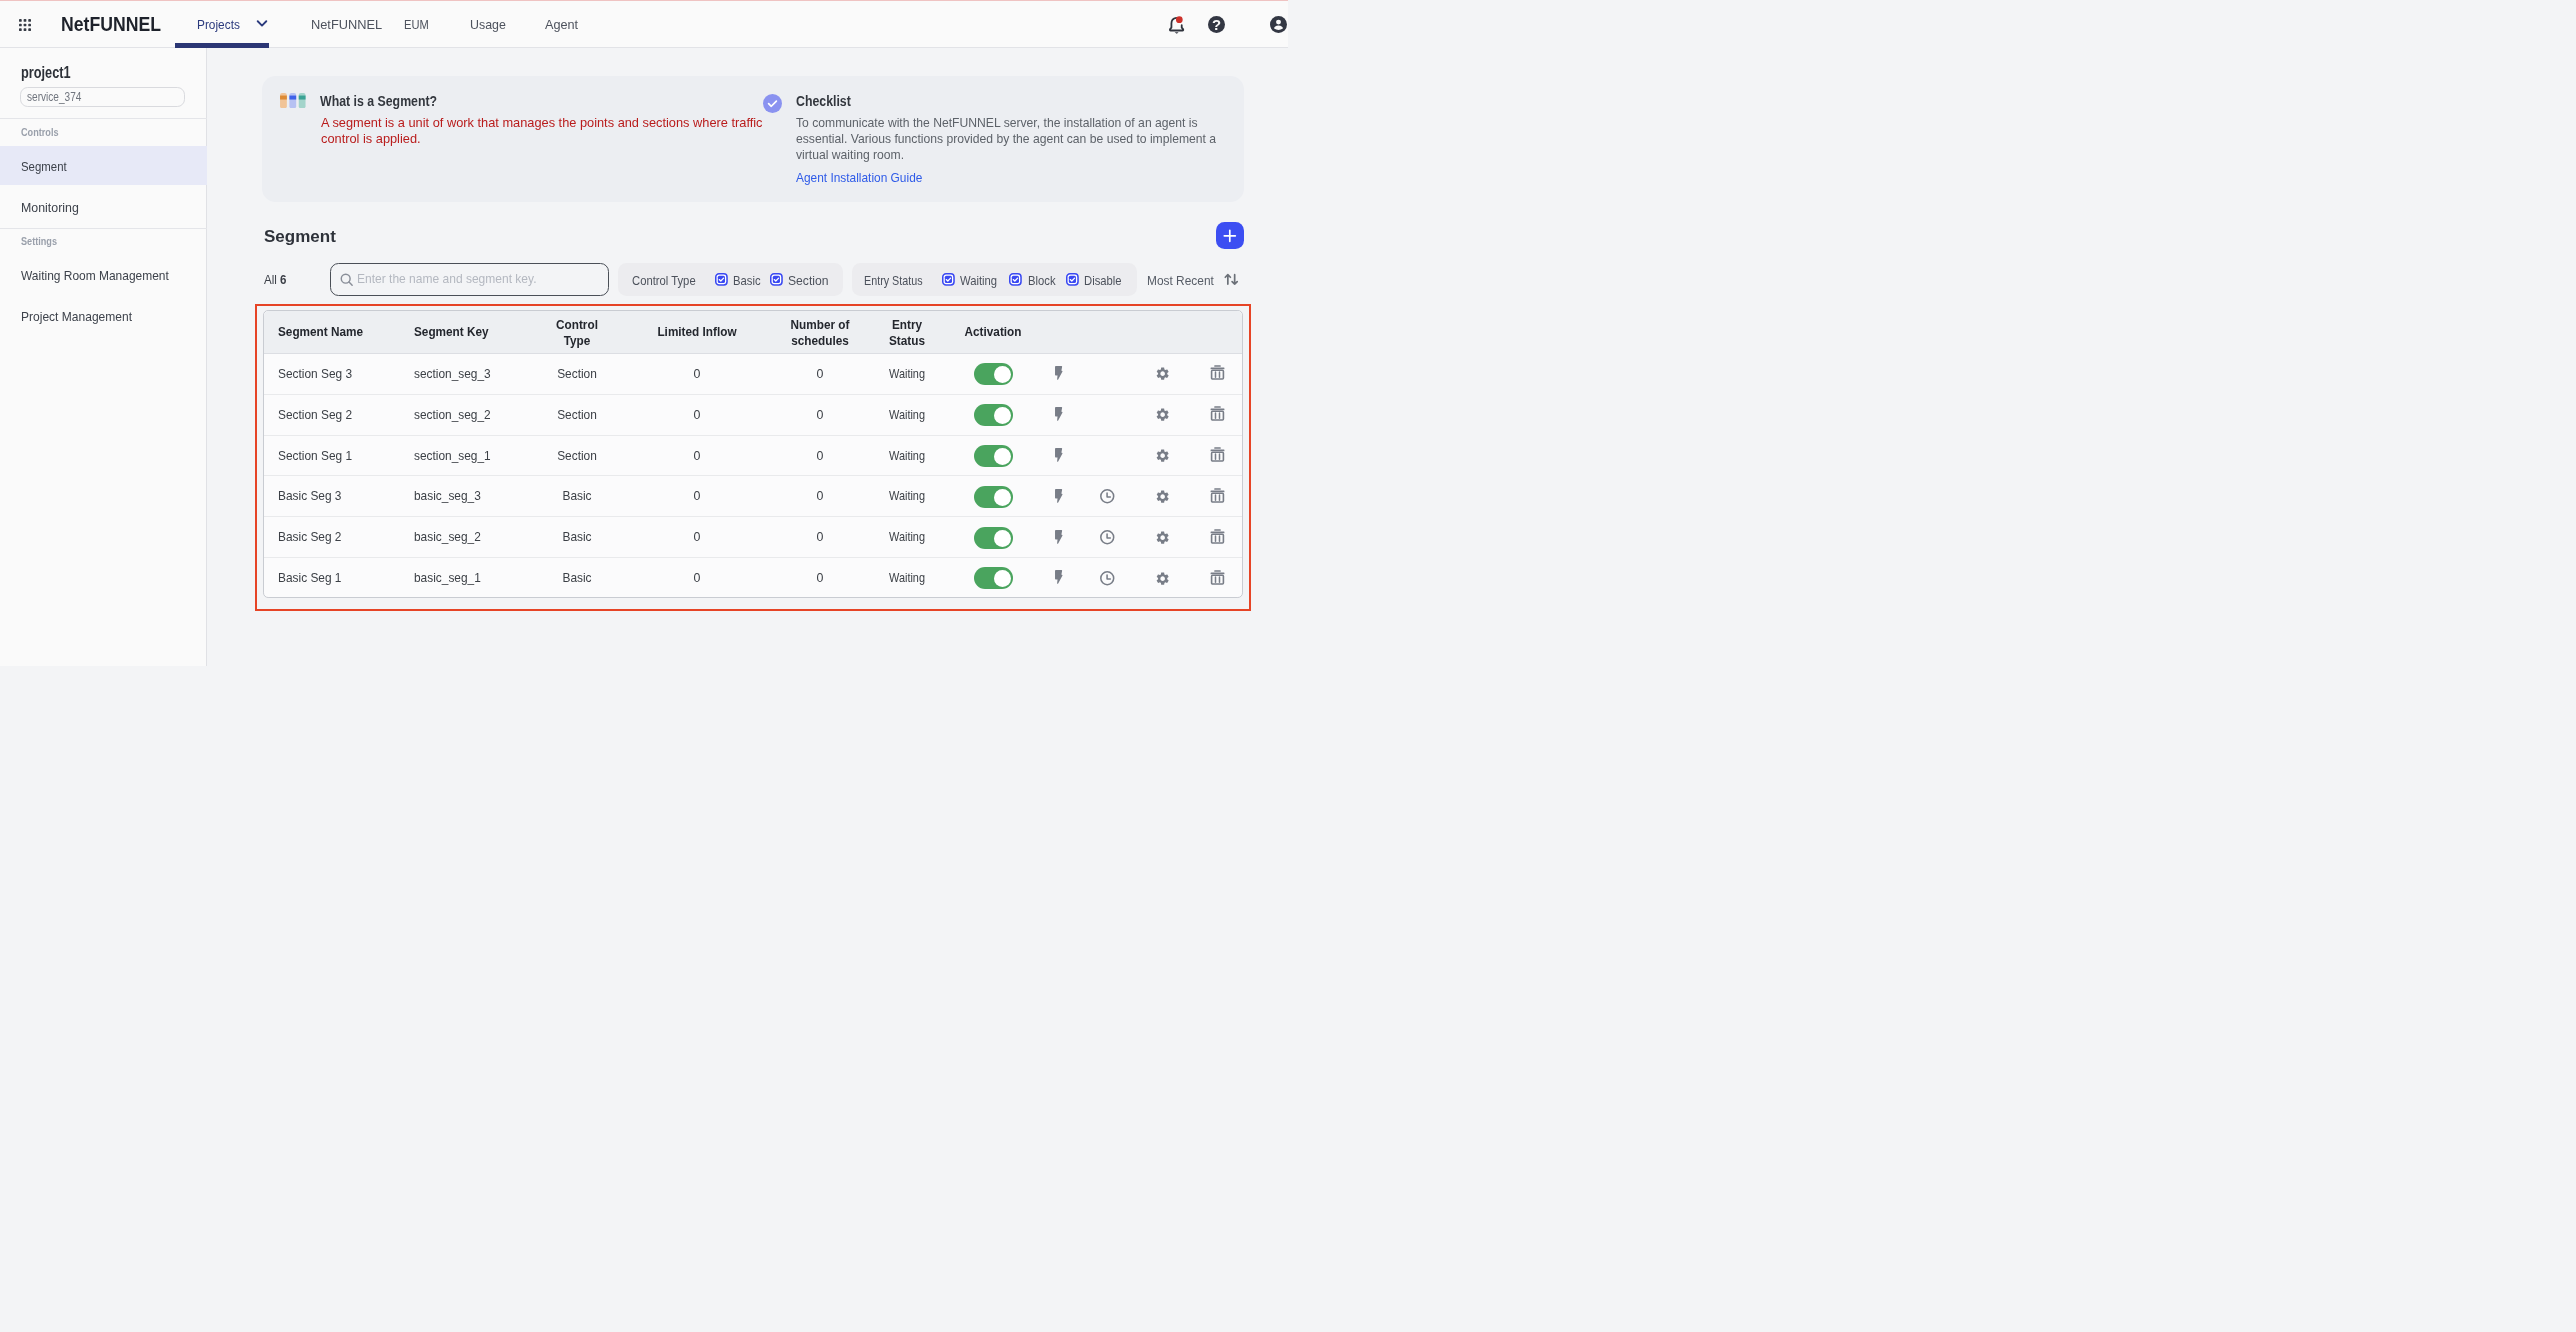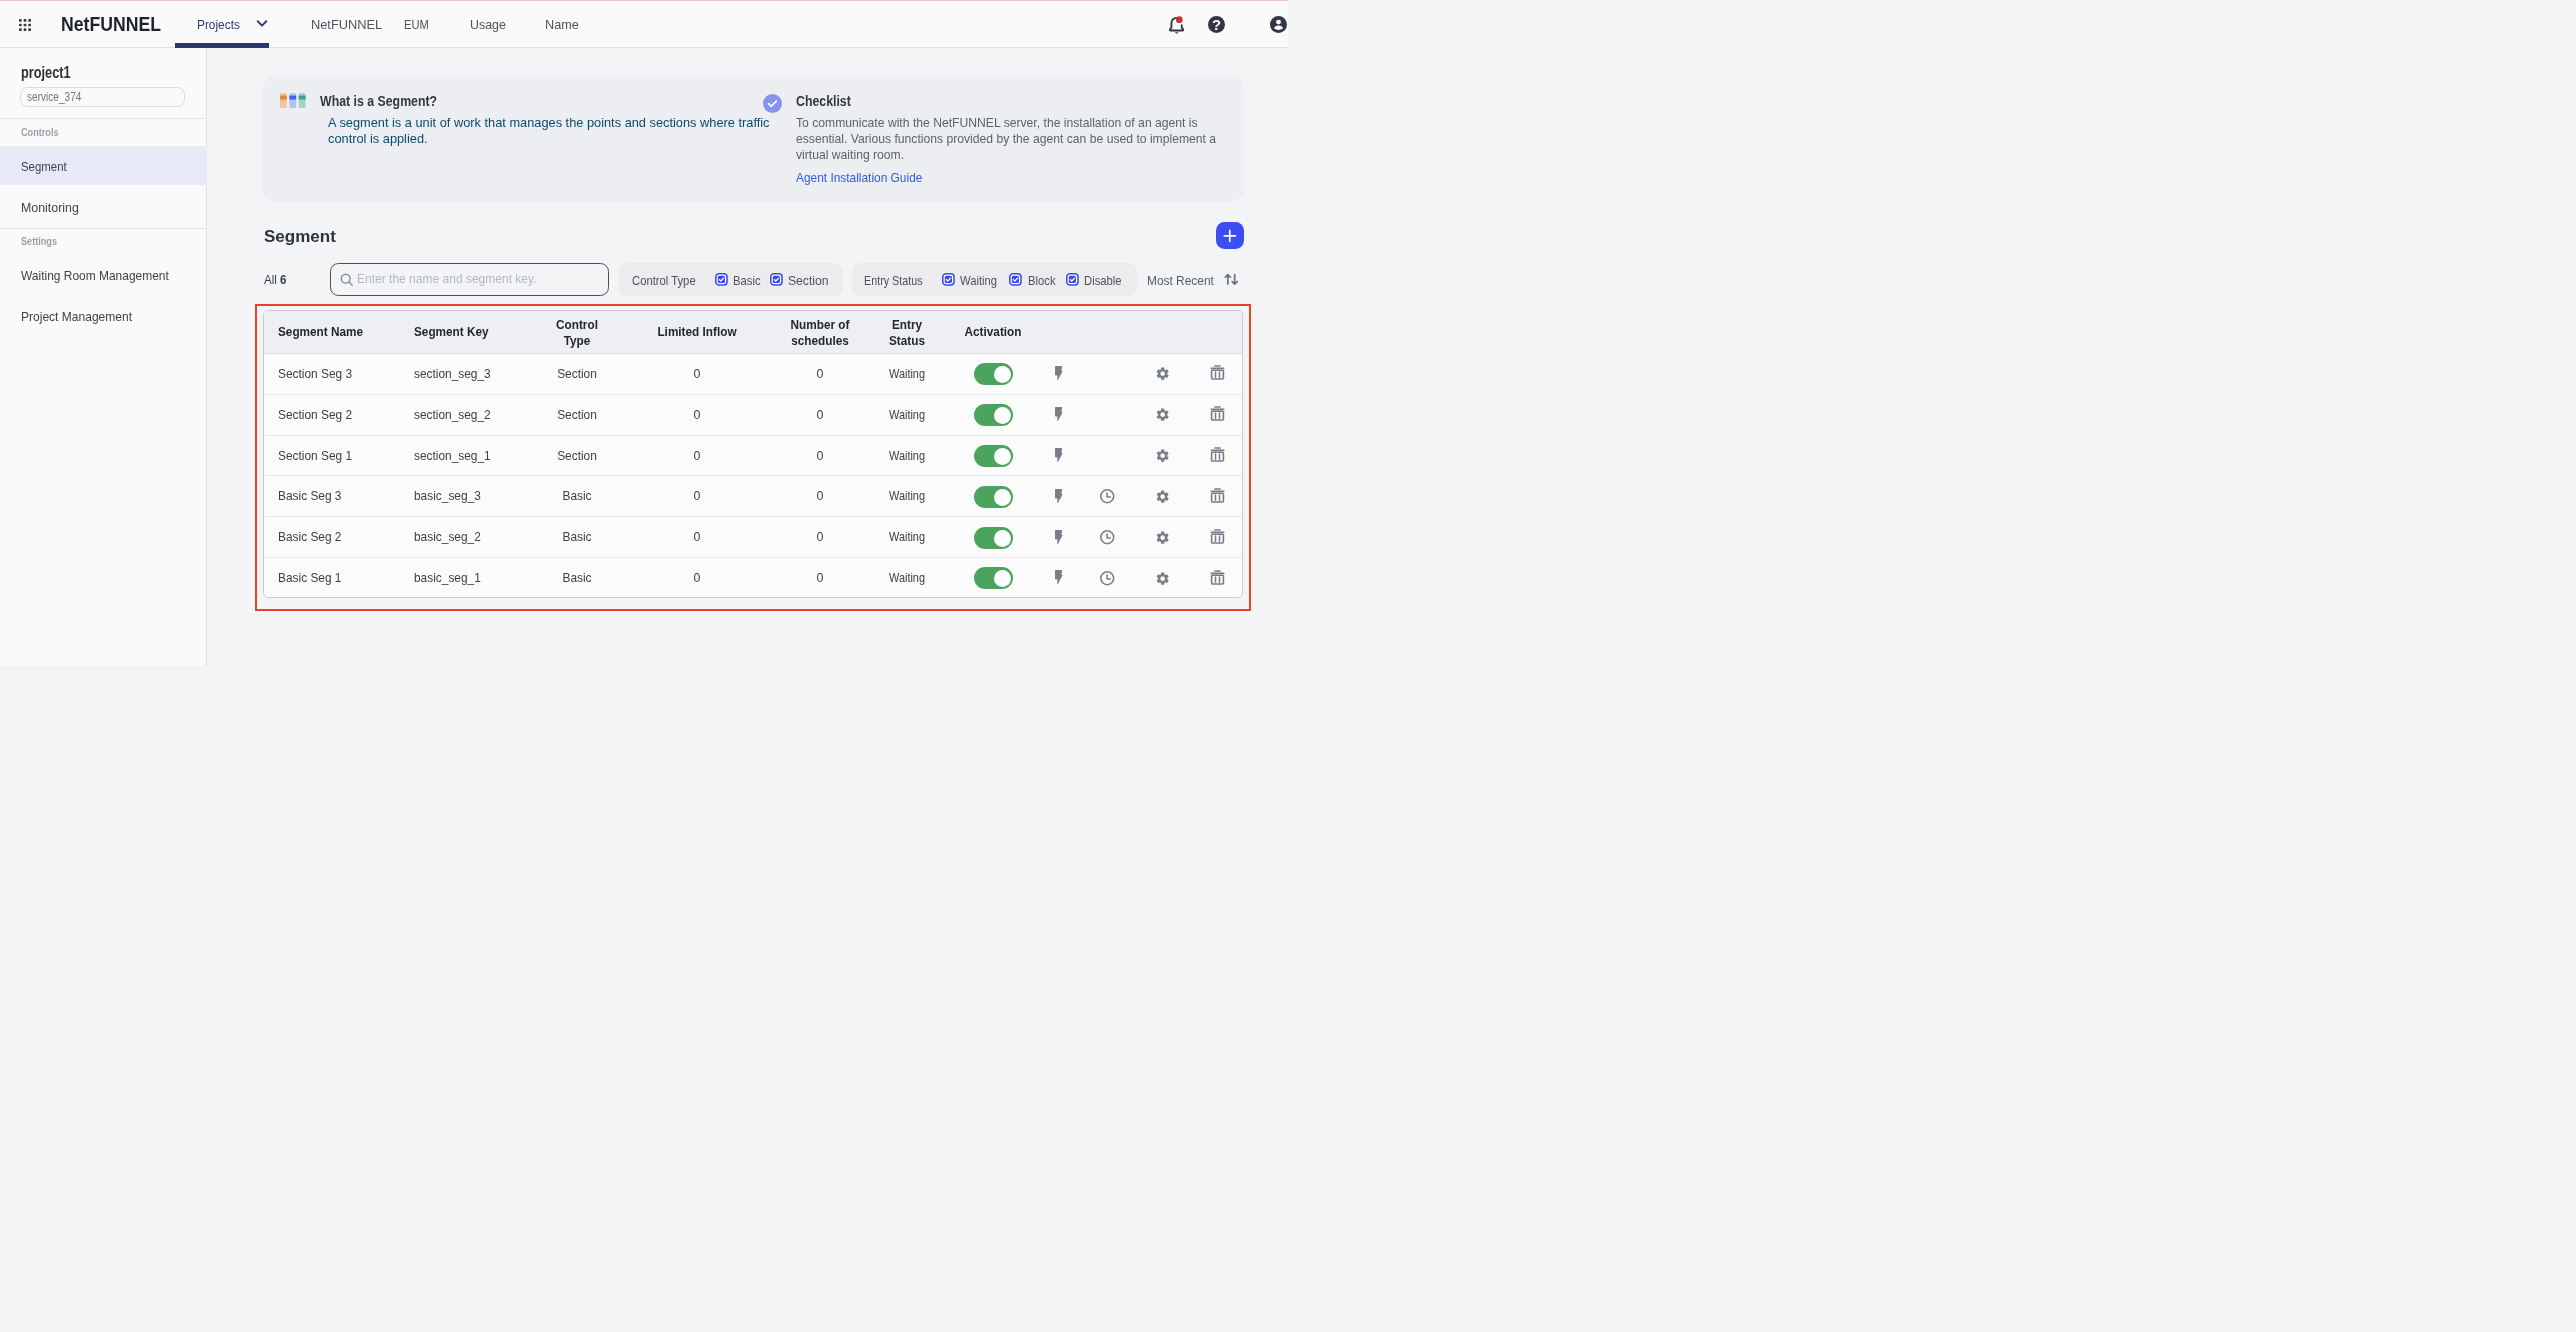--- a/index.html
+++ b/index.html
@@ -25,21 +25,21 @@
   </g>
 </svg>
 <div class="abs" style="left:61px;top:12.8px;font-size:19.6px;color:#1e222b;font-weight:700;transform:scaleX(0.9);transform-origin:0 50%;">NetFUNNEL</div>
 <div class="abs" style="left:197px;top:17px;font-size:13.2px;color:#2b3a7d;transform:scaleX(0.9);transform-origin:0 50%;">Projects</div>
 <svg class="abs" style="left:256px;top:20.4px;" width="12" height="7.7" viewBox="0 0 14 9">
     <path d="M2 1.5 L7 6.5 L12 1.5" fill="none" stroke="#2b3a7d" stroke-width="2.2" stroke-linecap="round" stroke-linejoin="round"></path>
   </svg>
 <div class="abs" style="left:311px;top:17px;font-size:12.8px;color:#4d525d;">NetFUNNEL</div>
 <div class="abs" style="left:404px;top:17px;font-size:12.8px;color:#4d525d;transform:scaleX(0.87);transform-origin:0 50%;">EUM</div>
 <div class="abs" style="left:470px;top:17px;font-size:12.8px;color:#4d525d;transform:scaleX(0.97);transform-origin:0 50%;">Usage</div>
-<div class="abs" style="left:545px;top:17px;font-size:12.8px;color:#4d525d;transform:scaleX(0.99);transform-origin:0 50%;">Name</div>
+<div class="abs" style="left:545px;top:17px;font-size:12.8px;color:#4d525d;transform:scaleX(0.99);transform-origin:0 50%;">Agent</div>
 <div class="abs" style="left:175px;top:43px;width:94px;height:5.1px;background:#2b3674;"></div>
 <svg class="abs" style="left:1168px;top:15.8px;" width="18" height="19" viewBox="0 0 21 22">
   <path d="M9.6 2.1 C6.2 2.5 4.0 5.2 4.0 8.6 L4.0 13.4 L2.4 15.3 C1.9 16.0 2.3 16.85 3.1 16.85 L16.9 16.85 C17.7 16.85 18.1 16.0 17.6 15.3 L16.0 13.4 L16.0 10.6" fill="none" stroke="#2f333c" stroke-width="2.1" stroke-linecap="round" stroke-linejoin="round"></path>
   <path d="M7.7 19.0 L12.3 19.0 L10.3 20.7 Z" fill="#2f333c"></path>
   <circle cx="13.2" cy="4.2" r="3.9" fill="#cd312b"></circle>
 </svg>
 <svg class="abs" style="left:1208px;top:16px;" width="17" height="17" viewBox="0 0 20 20">
   <circle cx="10" cy="10" r="10" fill="#333743"></circle>
   <text x="10" y="16.3" text-anchor="middle" font-family="Liberation Sans" font-size="17.5" font-weight="bold" fill="#fafafa">?</text>
 </svg>
@@ -65,21 +65,21 @@
 <div class="abs" style="left:262px;top:76px;width:982px;height:126px;background:#eceef2;border-radius:13.6px;"></div>
 <svg class="abs" style="left:280px;top:93px;" width="25.6" height="15.3" viewBox="0 0 30 18">
   <rect x="0" y="0" width="8" height="18" rx="2.4" fill="#f1c498"></rect>
     <rect x="0" y="3" width="8" height="4.7" fill="#dd8a34"></rect>
   <rect x="11" y="0" width="8" height="18" rx="2.4" fill="#b6c1f2"></rect>
     <rect x="11" y="3" width="8" height="4.7" fill="#3f62e8"></rect>
   <rect x="22" y="0" width="8" height="18" rx="2.4" fill="#a3d4cb"></rect>
     <rect x="22" y="3" width="8" height="4.7" fill="#3ba295"></rect>
 </svg>
 <div class="abs" style="left:320px;top:93px;font-size:14.5px;color:#33373e;font-weight:700;transform:scaleX(0.85);transform-origin:0 50%;">What is a Segment?</div>
-<div class="abs" style="left:328px;top:115px;font-size:12.8px;color:#0c4a6e;line-height:16px;">A segment is a unit of work that manages the points and sections where traffic<br>control is applied.</div>
+<div class="abs" style="left:321px;top:115px;font-size:12.8px;color:#b91c1c;line-height:16px;">A segment is a unit of work that manages the points and sections where traffic<br>control is applied.</div>
 <svg class="abs" style="left:763px;top:94px;" width="19" height="19" viewBox="0 0 22 22">
   <circle cx="11" cy="11" r="11" fill="#8a92f0"></circle>
   <path d="M6.5 11.2 L9.6 14.2 L15.5 8.2" fill="none" stroke="#fff" stroke-width="2" stroke-linecap="round" stroke-linejoin="round"></path>
 </svg>
 <div class="abs" style="left:796px;top:93px;font-size:14.5px;color:#33373e;font-weight:700;transform:scaleX(0.85);transform-origin:0 50%;">Checklist</div>
 <div class="abs" style="left:796px;top:115px;font-size:12.8px;color:#5d6269;transform:scaleX(0.95);transform-origin:0 50%;line-height:16px;">To communicate with the NetFUNNEL server, the installation of an agent is<br>essential. Various functions provided by the agent can be used to implement a<br>virtual waiting room.</div>
 <div class="abs" style="left:796px;top:170px;font-size:12.8px;color:#2f5be8;transform:scaleX(0.93);transform-origin:0 50%;">Agent Installation Guide</div>
 <div class="abs" style="left:264px;top:227px;font-size:17px;color:#2e323a;font-weight:700;">Segment</div>
 <div class="abs" style="left:1216px;top:222px;width:28px;height:27px;background:#3c4ef2;border-radius:8.5px;"></div>
 <svg class="abs" style="left:1223px;top:229px;" width="13.6" height="13.6" viewBox="0 0 16 16">

